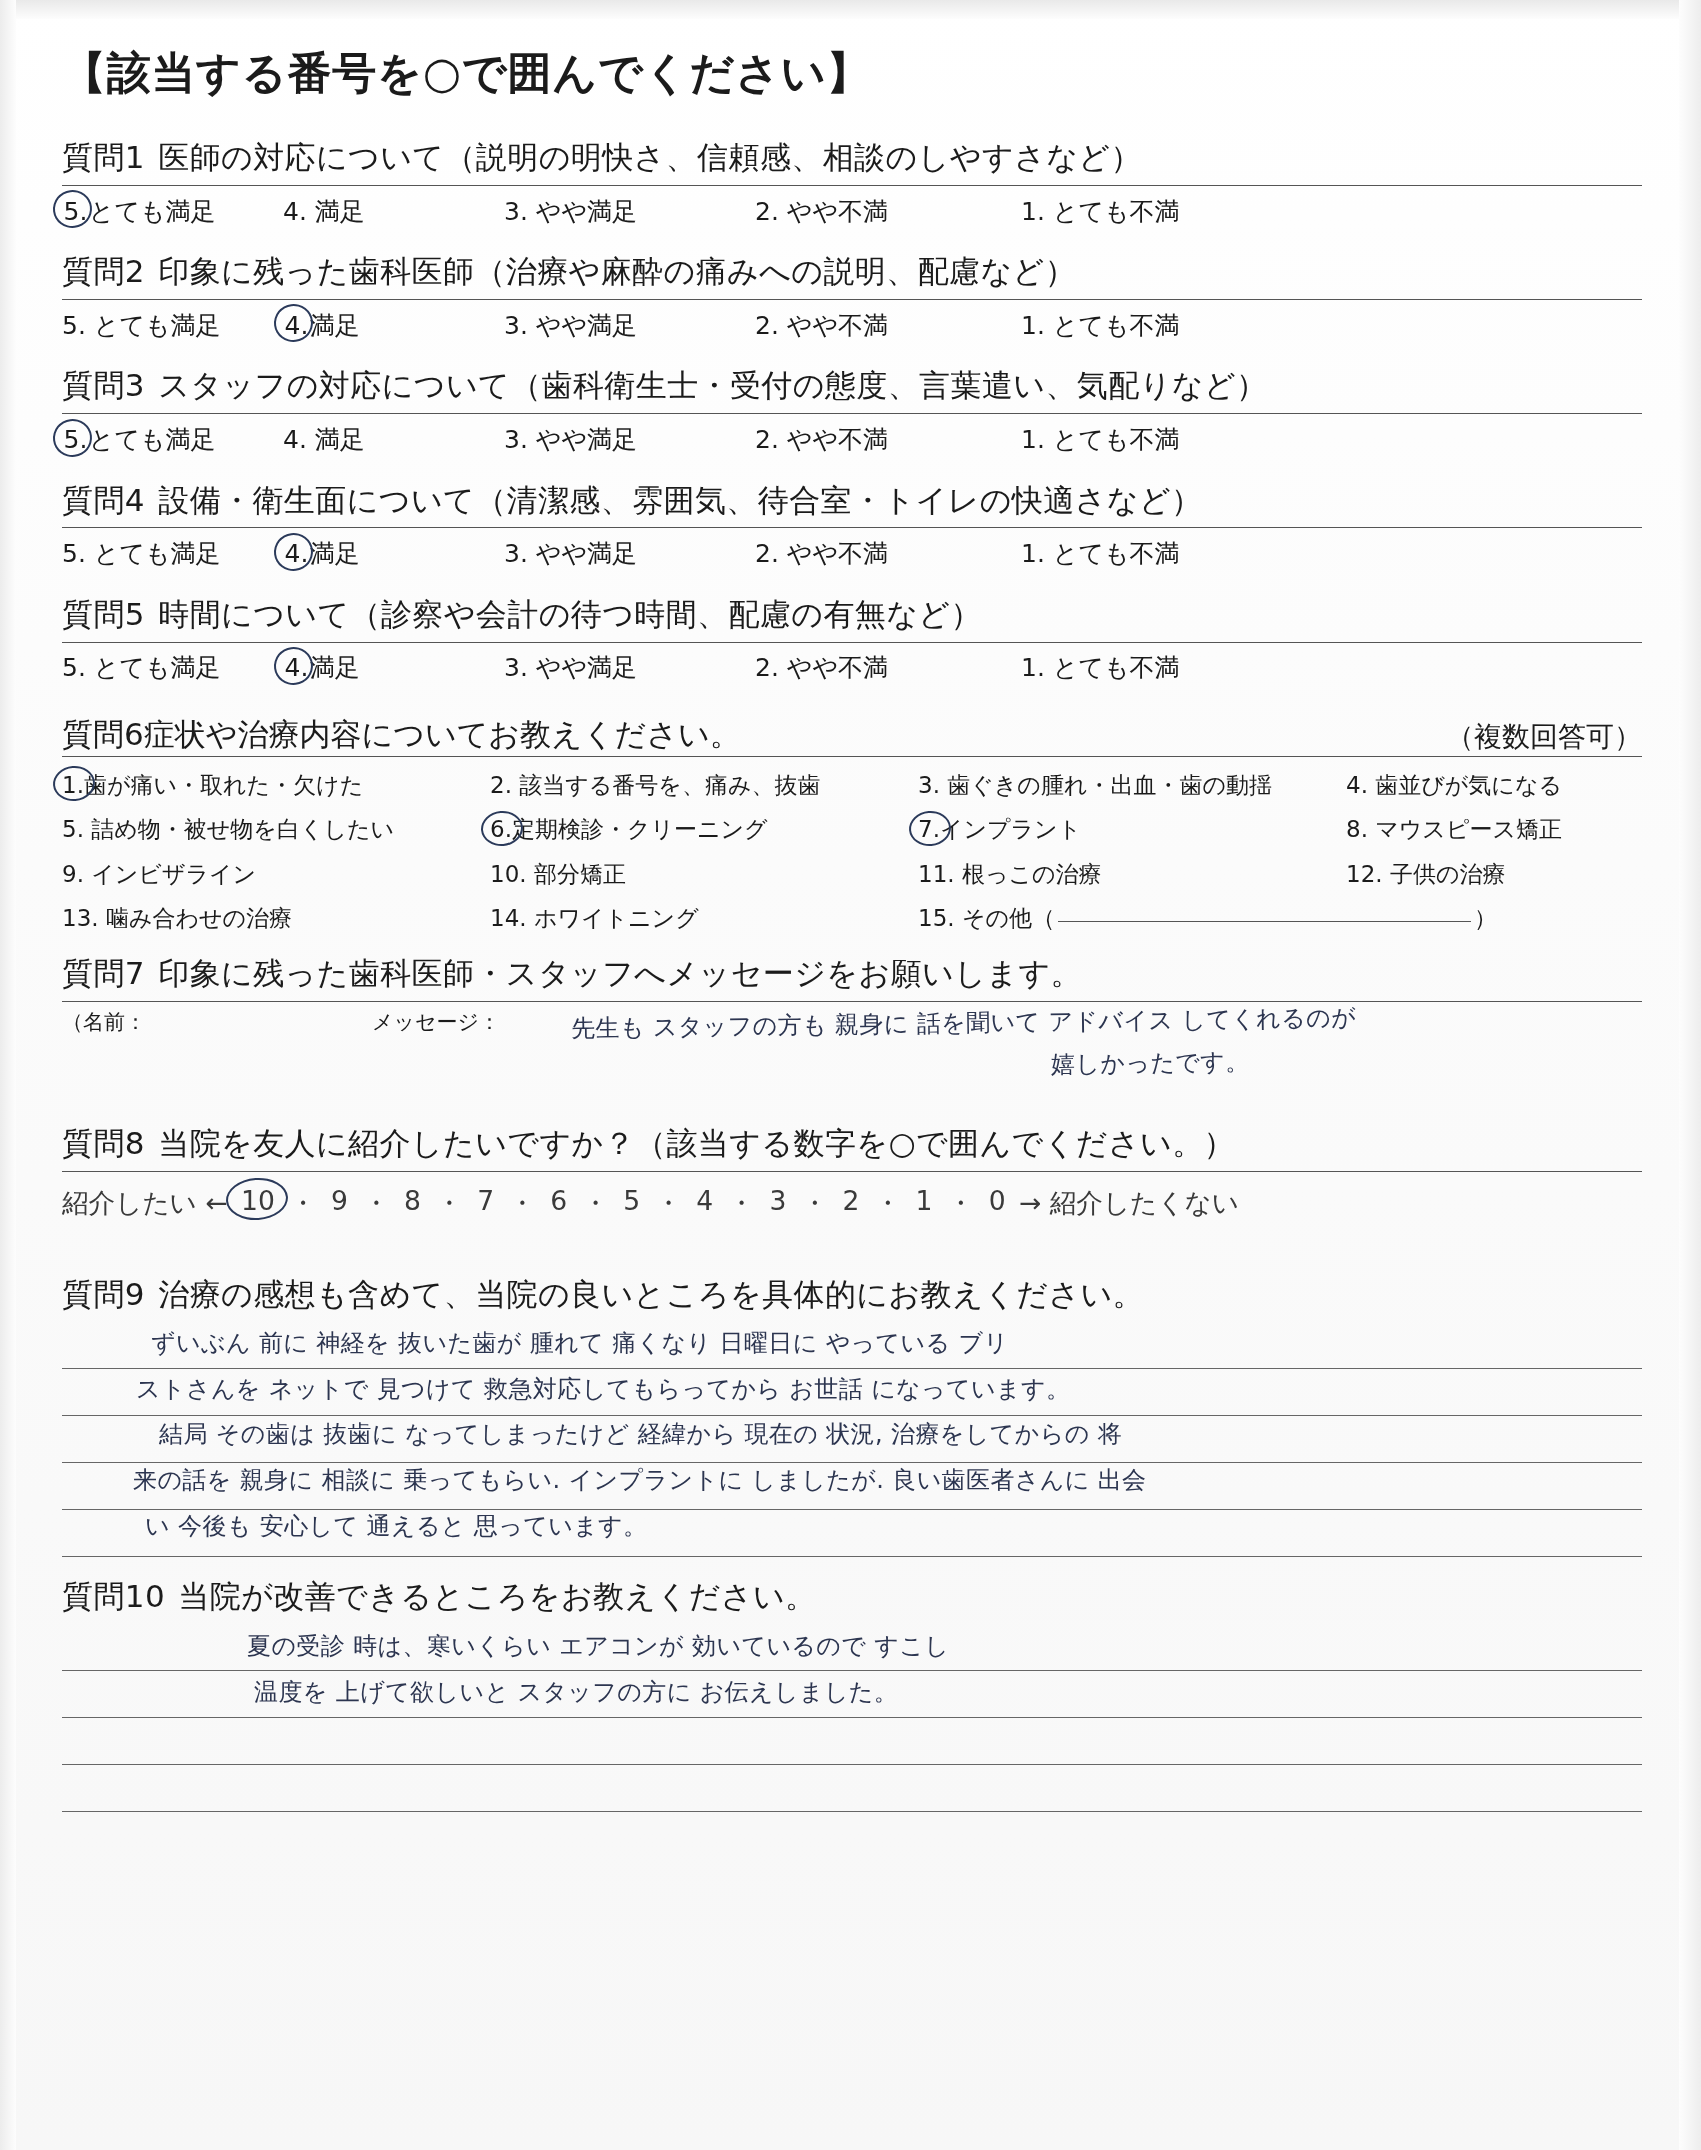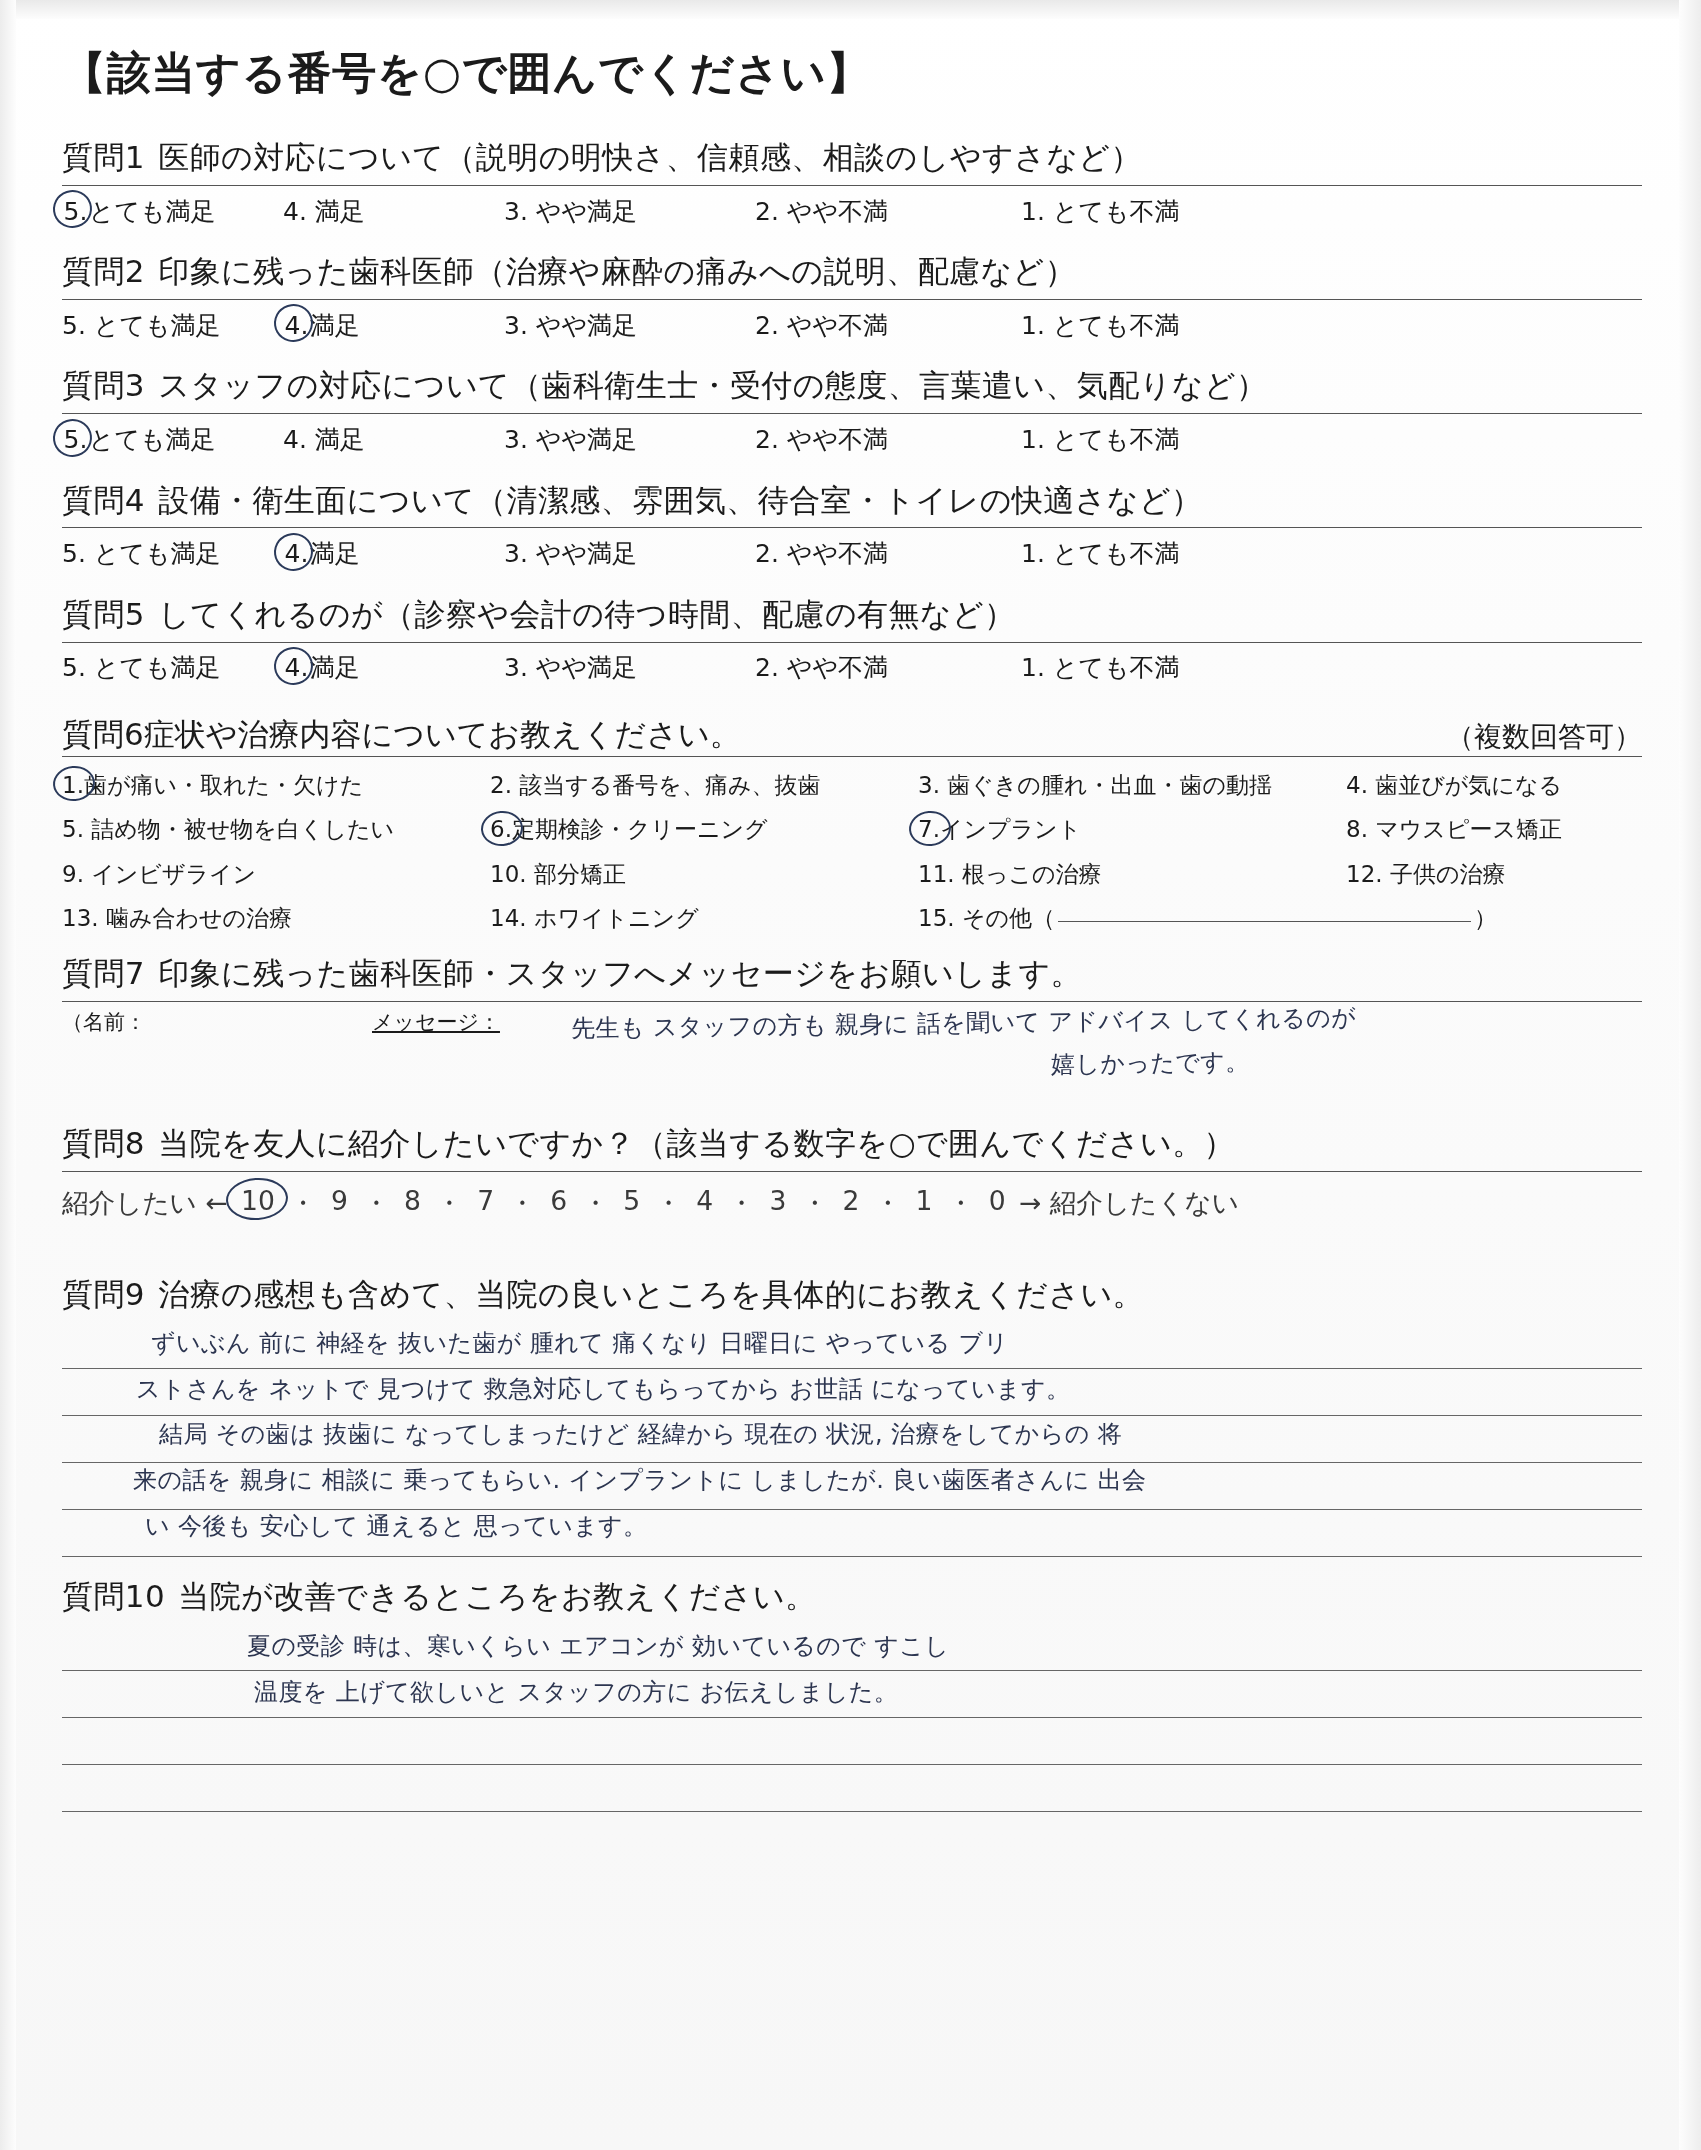--- a/index.html
+++ b/index.html
@@ -141,21 +141,21 @@
   }
   
   .q7-row {
     display: flex;
     align-items: baseline;
     font-size: 21px;
     font-family: "DejaVu Sans", sans-serif;
     margin-top: 4.4px;
   }
   .q7-name { width: 310px; }
-  .q7-msg-label { width: 185px; text-decoration: underline; }
+  .q7-msg-label { width: 185px; }
   .hand {
     font-family: "DejaVu Sans", sans-serif;
     color: #2c3550;
     font-size: 24px;
     letter-spacing: 0.4px;
     line-height: 1.25;
   }
   .hand.slant { transform: rotate(-0.8deg); display: inline-block; }
   .msg-hand {
     position: absolute;
@@ -269,21 +269,21 @@
         <div class="opt o1"><span>5.</span> <span>とても満足</span></div>
         <div class="opt o2"><span class="circled">4.</span><span>満足</span></div>
         <div class="opt o3"><span>3.</span> <span>やや満足</span></div>
         <div class="opt o4"><span>2.</span> <span>やや不満</span></div>
         <div class="opt o5"><span>1.</span> <span>とても不満</span></div>
       </div>
     </div>
 
     <div class="q-block">
       <div class="q-head">
-        <span class="qlabel">質問5</span><span>してくれるのが（診察や会計の待つ時間、配慮の有無など）</span>
+        <span class="qlabel">質問5</span><span>時間について（診察や会計の待つ時間、配慮の有無など）</span>
       </div>
       <div class="rule"></div>
       <div class="opts">
         <div class="opt o1"><span>5.</span> <span>とても満足</span></div>
         <div class="opt o2"><span class="circled">4.</span><span>満足</span></div>
         <div class="opt o3"><span>3.</span> <span>やや満足</span></div>
         <div class="opt o4"><span>2.</span> <span>やや不満</span></div>
         <div class="opt o5"><span>1.</span> <span>とても不満</span></div>
       </div>
     </div>

